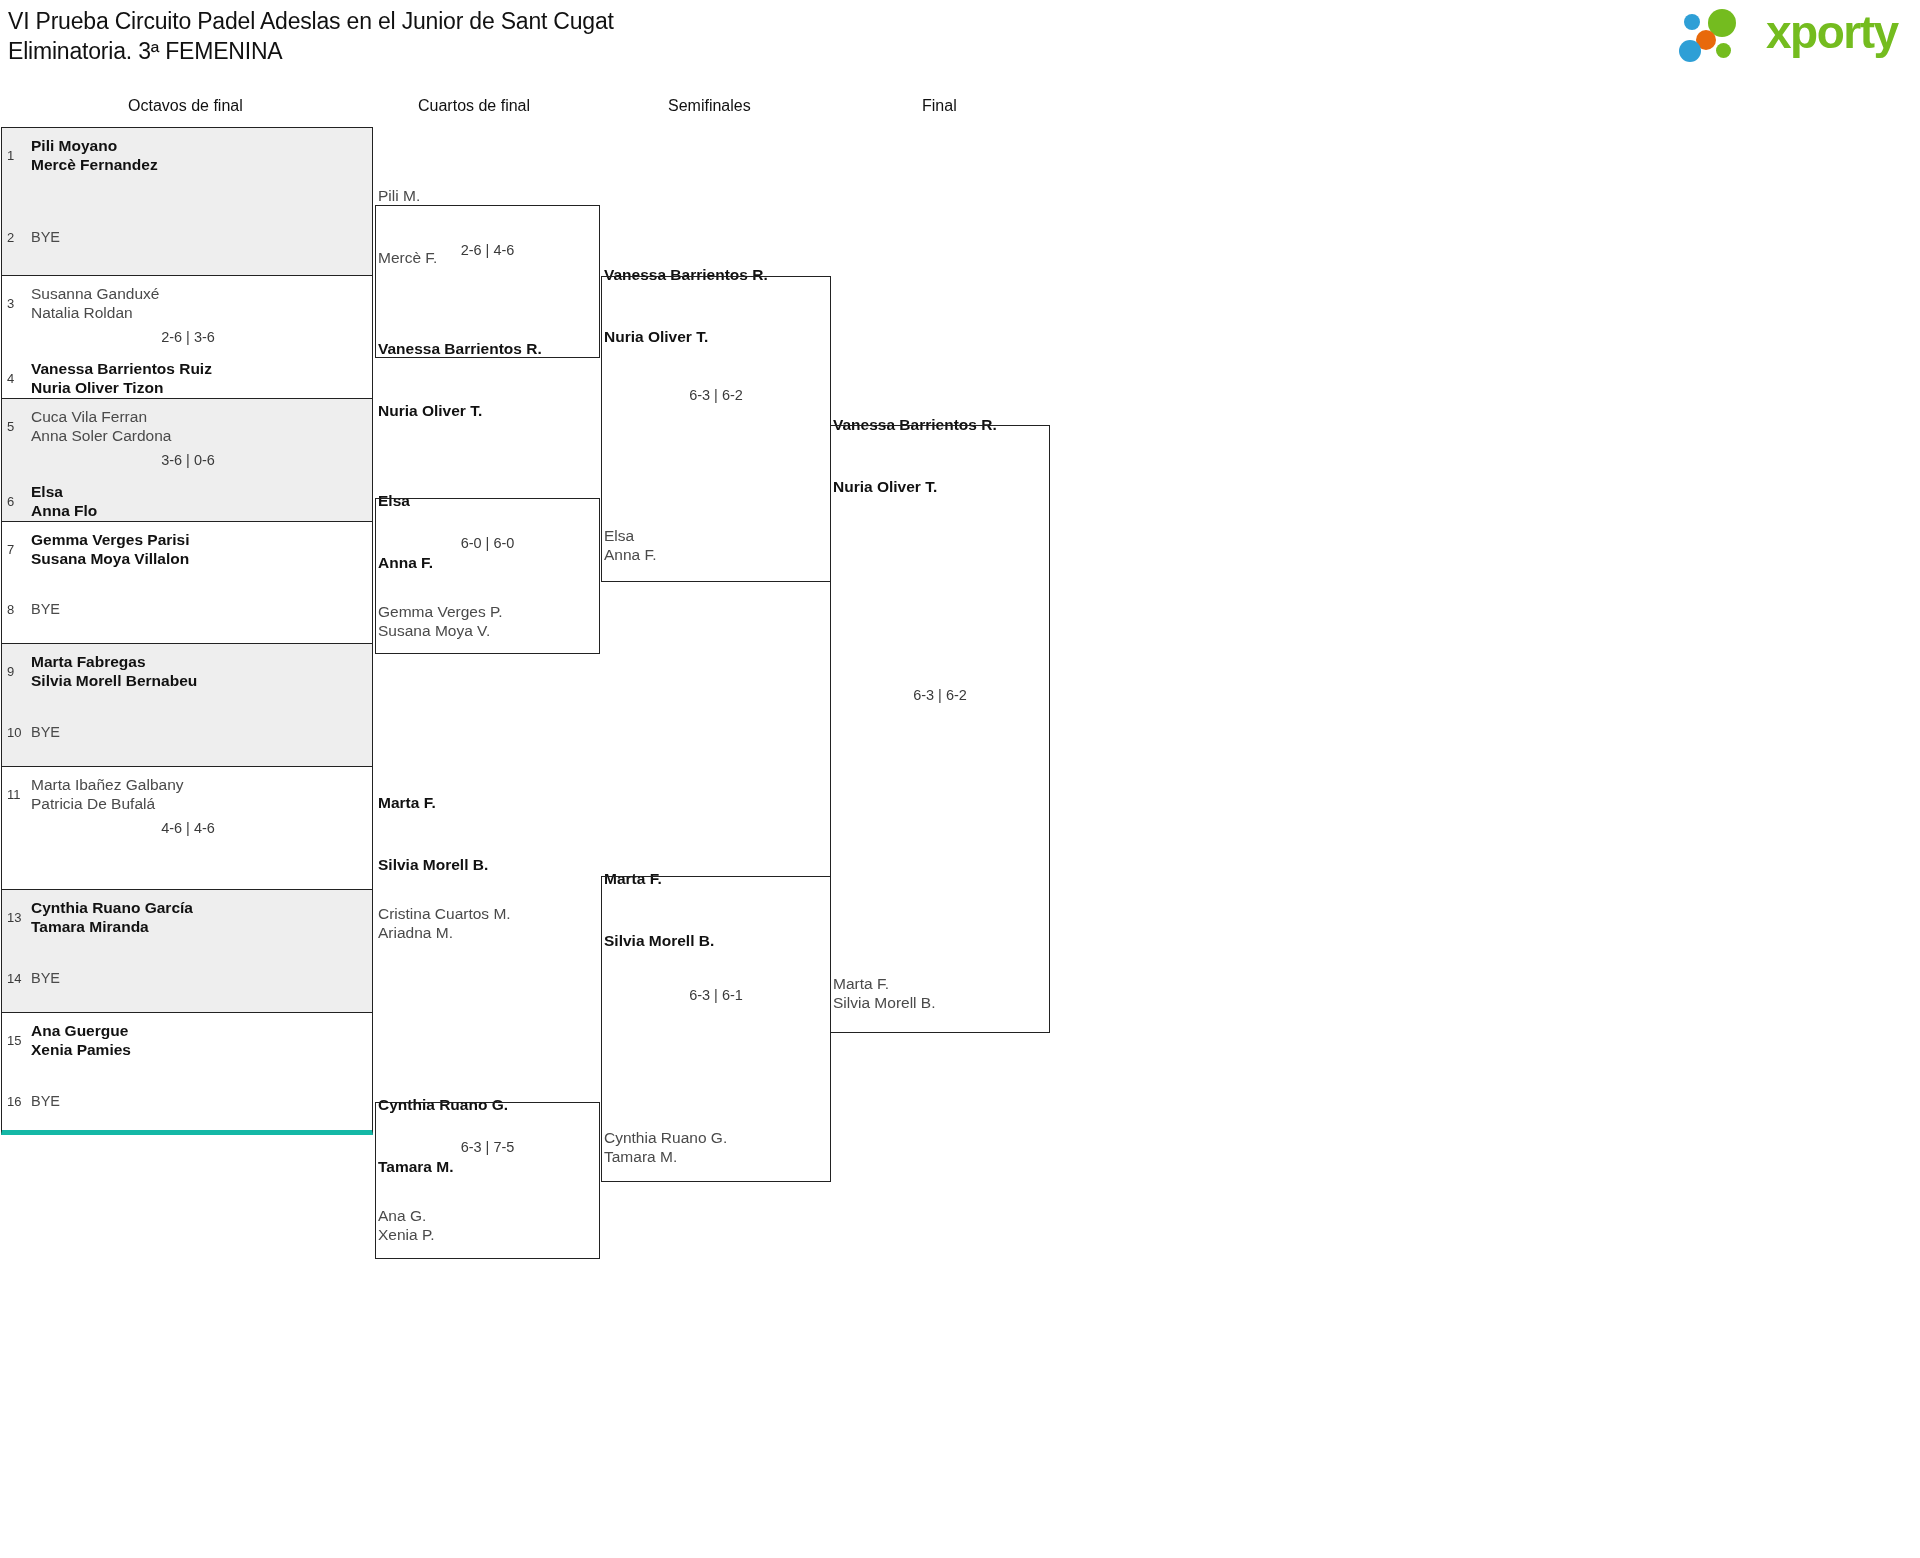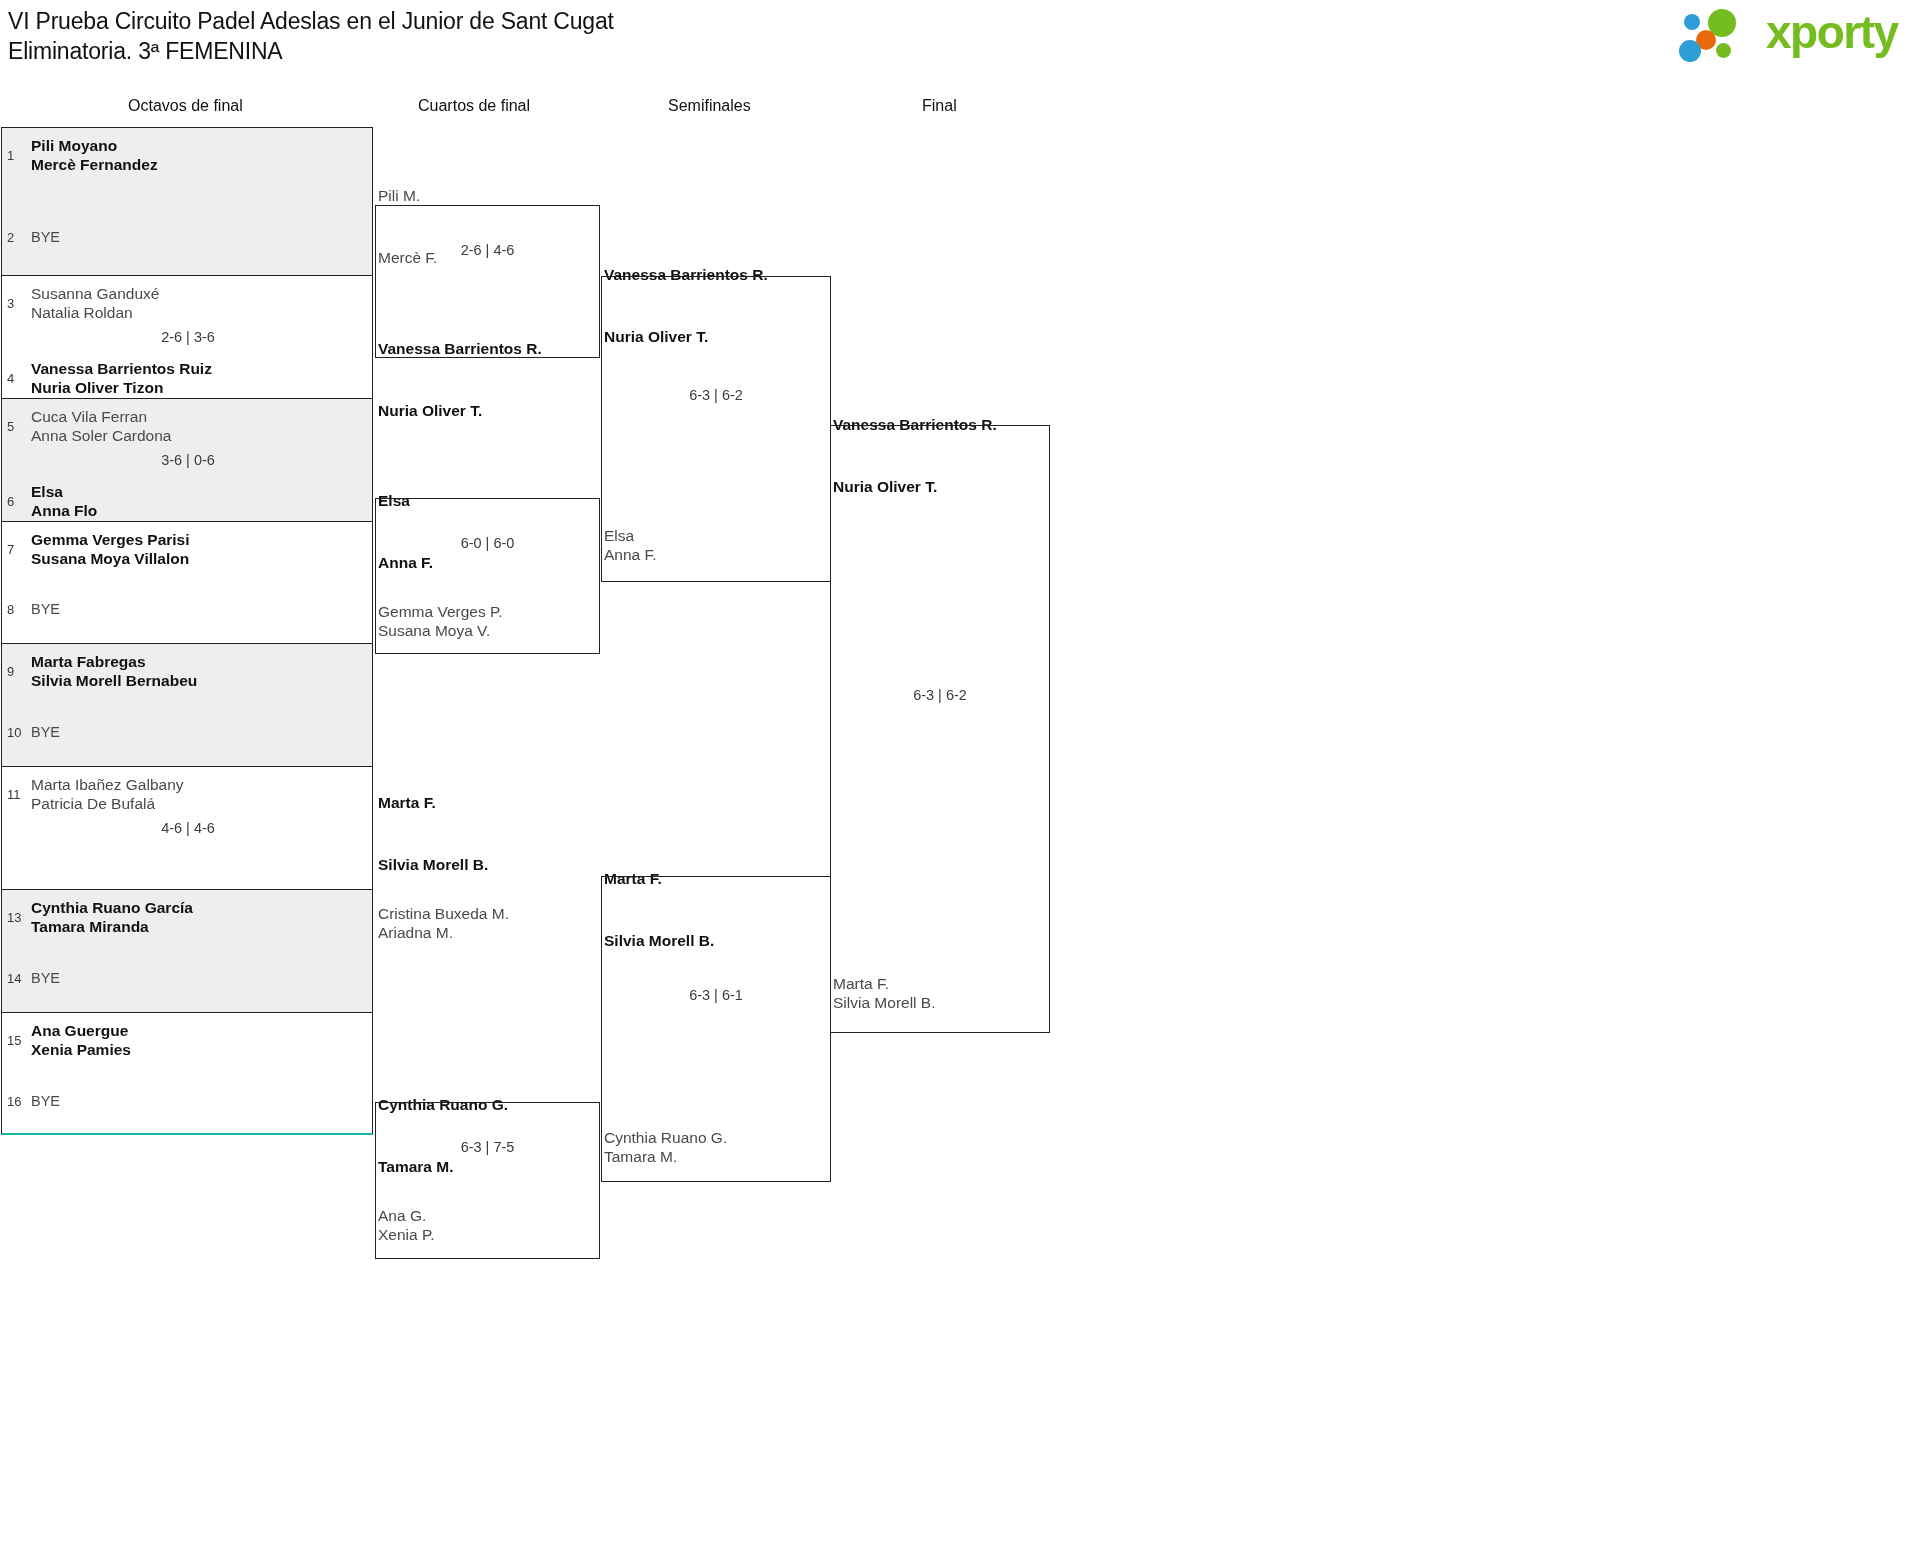--- a/index.html
+++ b/index.html
@@ -60,21 +60,21 @@
   
   #r1 { position: absolute; left: 1px; top: 127px; width: 372px; }
   .r1-match {
     position: relative;
     width: 372px;
     border: 1px solid #222222;
     border-bottom: none;
     background: #ffffff;
   }
   .r1-match.alt { background: #eeeeee; }
-  .r1-match.last { border-bottom: 2px solid #14b8a6; }
+  .r1-match.last { border-bottom: 5px solid #14b8a6; }
 
   .seat {
     position: absolute;
     left: 0;
     width: 372px;
     display: flex;
     align-items: center;
     padding-left: 5px;
   }
   .seat-num {
@@ -312,21 +312,21 @@
   <div class="entrant loser" style="left:378px; top:602px;">
     <div class="pname">Gemma Verges P.</div>
     <div class="pname">Susana Moya V.</div>
   </div>
 
   <div class="entrant winner" style="left:378px; top:750px;">
     <div class="pname">Marta F.</div>
     <div class="pname">Silvia Morell B.</div>
   </div>
   <div class="entrant loser" style="left:378px; top:904px;">
-    <div class="pname">Cristina Buxeda M.</div>
+    <div class="pname">Cristina Cuartos M.</div>
     <div class="pname">Ariadna M.</div>
   </div>
 
   <div class="entrant winner" style="left:378px; top:1052px;">
     <div class="pname">Cynthia Ruano G.</div>
     <div class="pname">Tamara M.</div>
   </div>
   <div class="mbox" style="left:375px; top:1102px; width:225px; height:157px;">
     <div class="mbox-score" style="top:36px;">6-3 | 7-5</div>
   </div>

